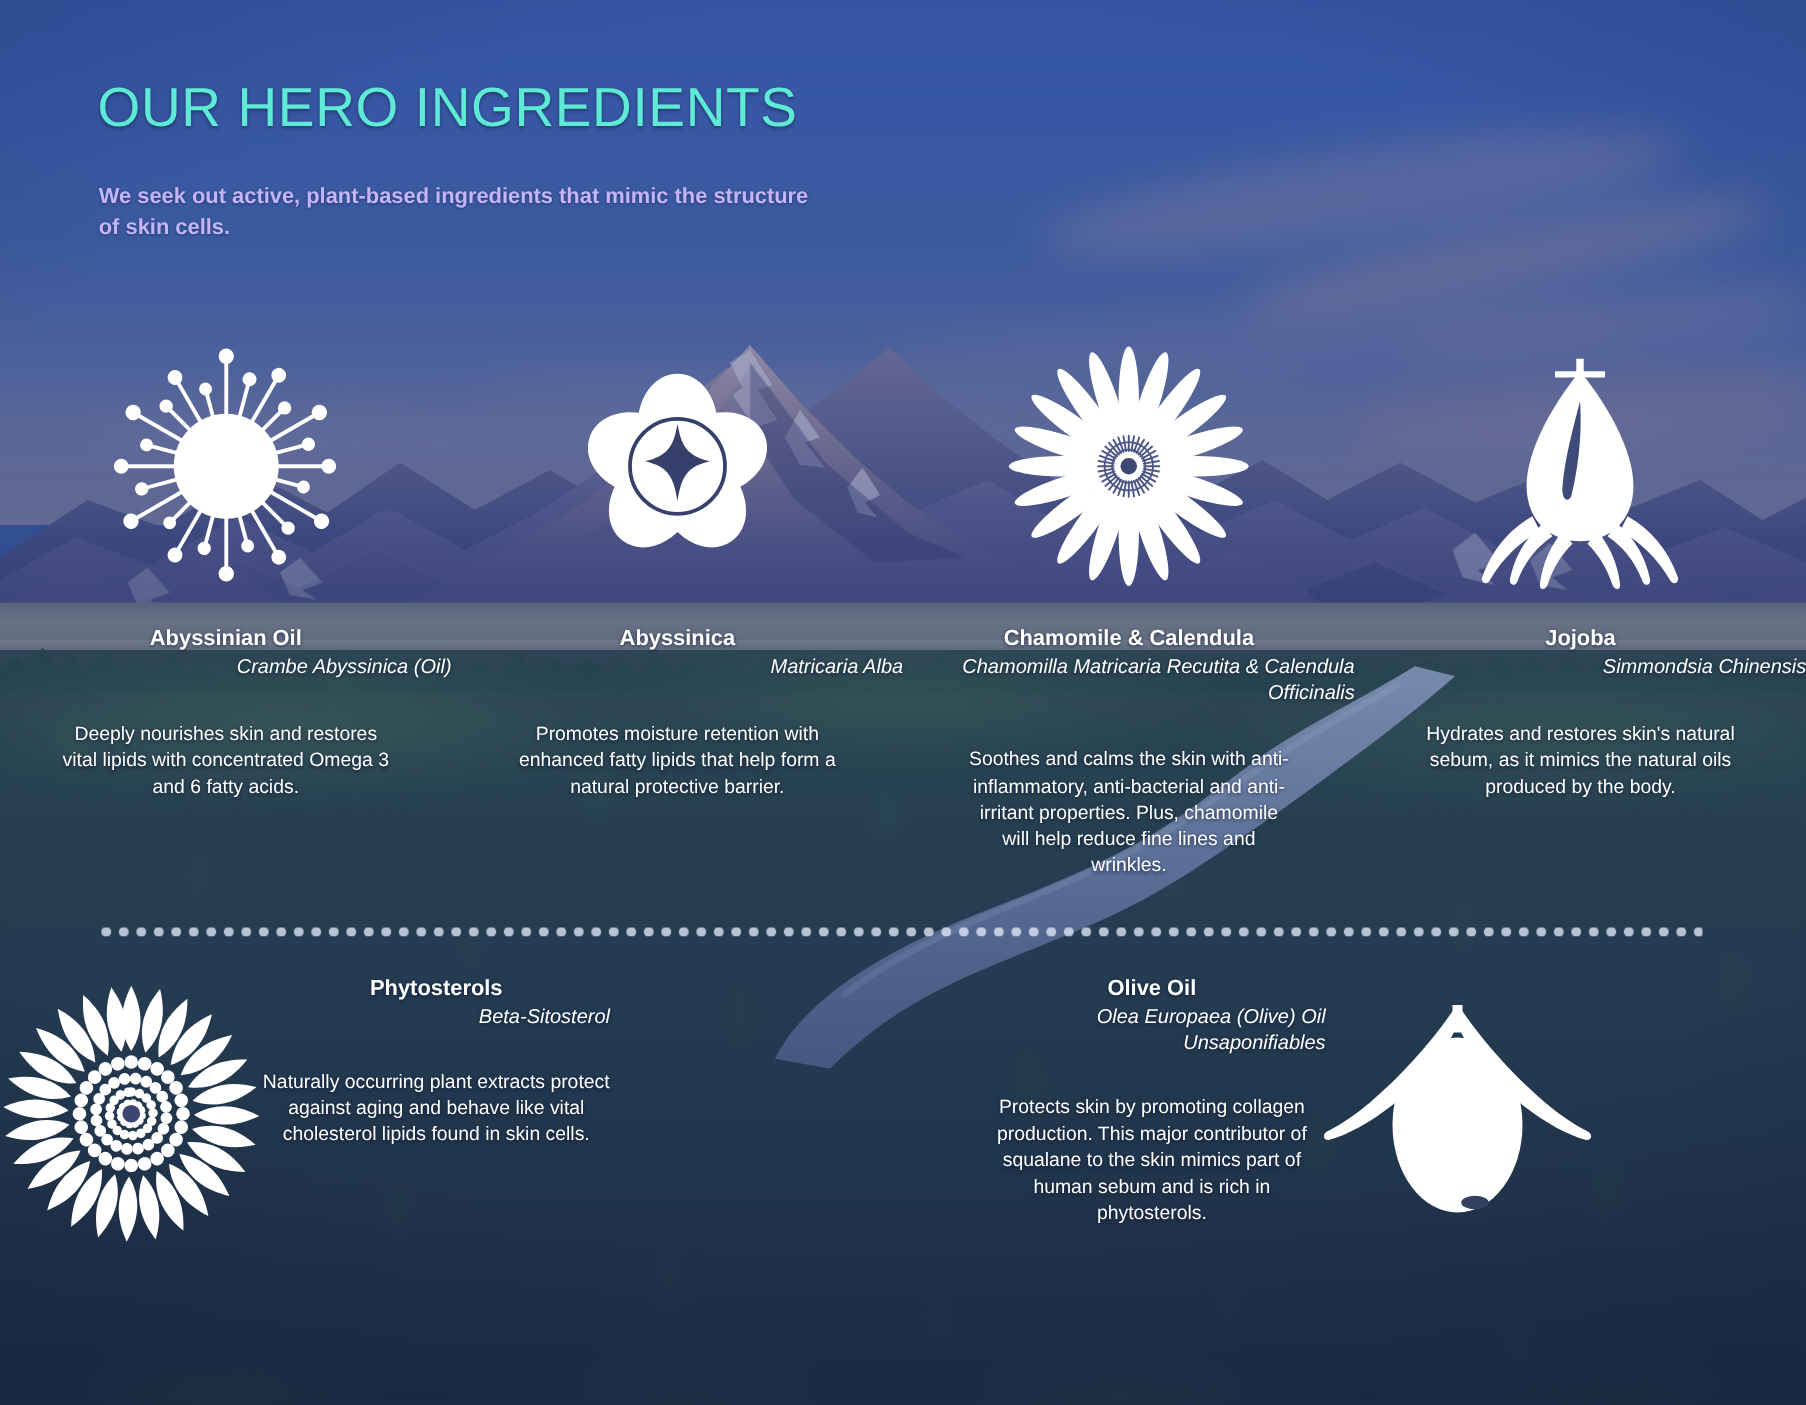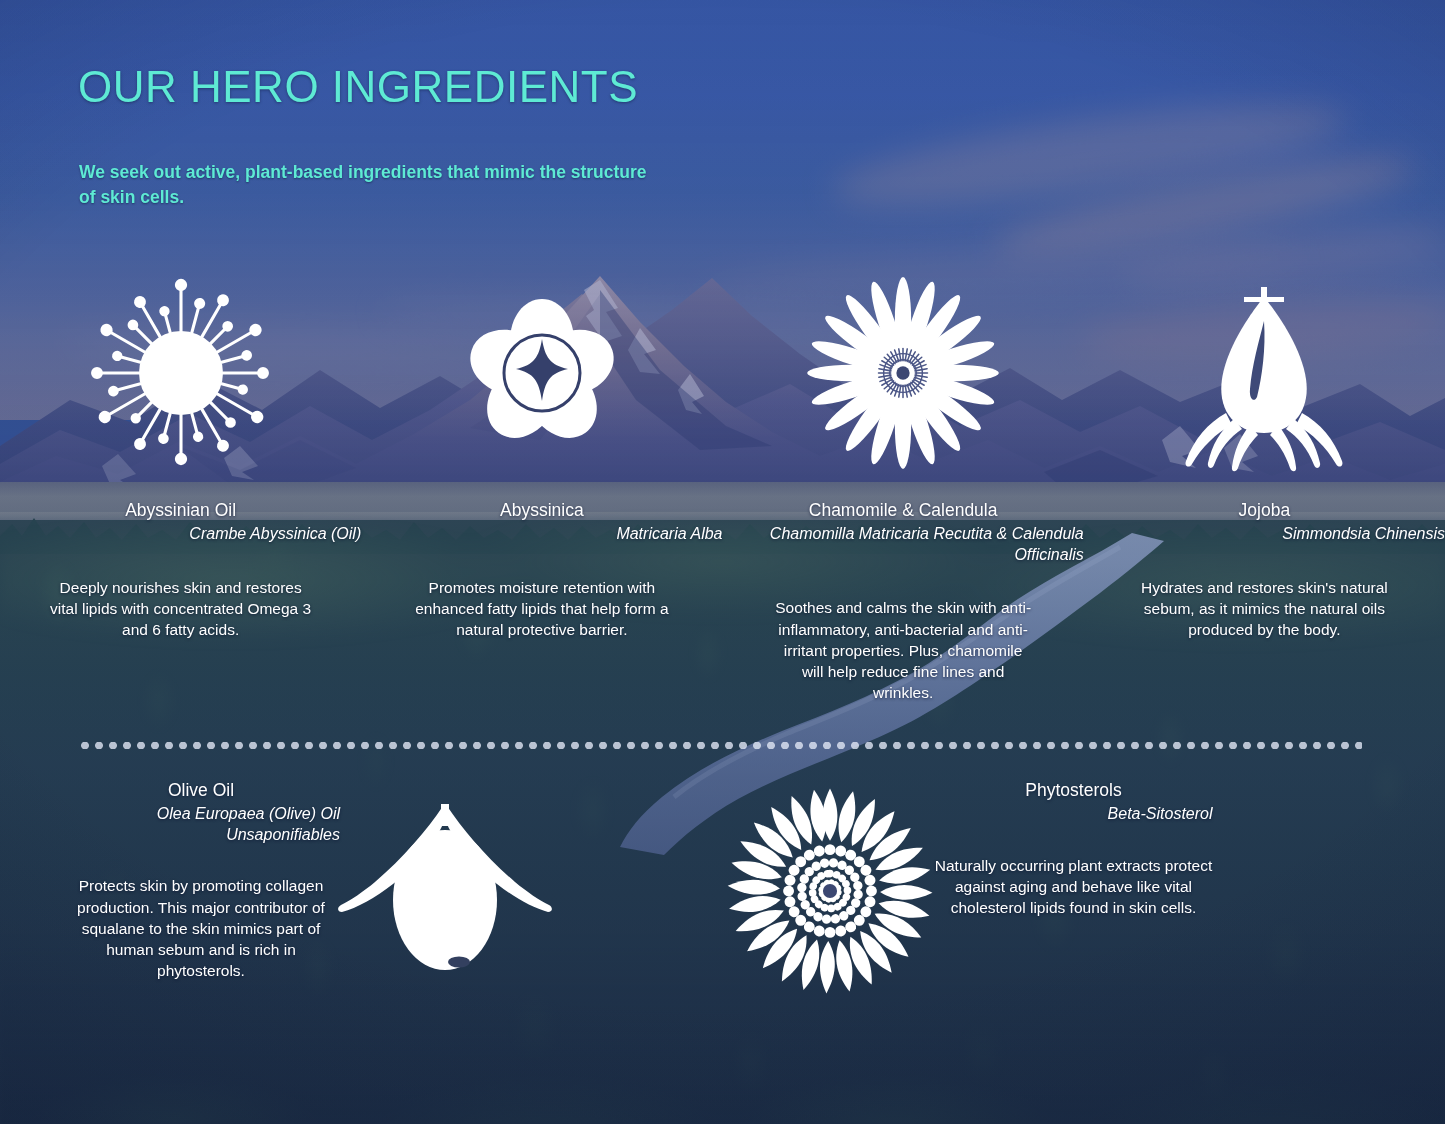--- a/index.html
+++ b/index.html
@@ -155,26 +155,26 @@
     position: absolute; left: 78px; top: 62px;
     font-size: 44px;
     font-weight: 300;
     letter-spacing: .5px;
     color: #5eead4;
     font-family: "Liberation Sans", sans-serif;
     text-shadow: 0 1px 3px rgba(10,20,50,.45);
     white-space: nowrap;
   }
   .subhead {
-    position: absolute; left: 79px; top: 160px;
+    position: absolute; left: 79px; top: 144px;
     width: 580px;
     font-size: 17.5px;
     font-weight: bold;
     line-height: 1.42;
-    color: #5eead4;
+    color: #c4b5fd;
     text-shadow: 0 1px 2px rgba(10,20,50,.5);
   }
 
   
   .row { position: absolute; left: 0; right: 0; display: flex; }
   .row-top    { top: 268px; height: 450px; }
   .row-bottom { top: 780px; height: 310px; }
 
   .cell {
     position: relative;
@@ -185,21 +185,21 @@
   }
 
   .icon-wrap {
     width: 210px; height: 210px;
     display: flex; align-items: center; justify-content: center;
   }
   .icon-wrap svg { display:block; overflow: visible; }
 
   .names { text-align: center; margin-top: 22px; width: 100%; }
   .ing-name {
-    font-size: 17.5px; font-weight: normal; color: #fff;
+    font-size: 17.5px; font-weight: bold; color: #fff;
     text-shadow: 0 1px 3px rgba(8,16,44,.65);
     line-height: 1.25;
   }
   .ing-latin {
     font-size: 16px; font-style: italic; color: #fff;
     text-shadow: 0 1px 3px rgba(8,16,44,.65);
     line-height: 1.3; margin-top: 2px; text-align: right;
   }
   .ing-desc {
     margin-top: 32px;
@@ -710,20 +710,348 @@
           <div class="ing-latin">Simmondsia Chinensis</div>
         </div>
         <div class="ing-desc">Hydrates and restores skin's natural sebum, as it mimics the natural oils produced by the body.</div>
       </div>
     </div>
 
     <div class="divider"></div>
 
     <div class="row row-bottom">
 
+      <div class="cell cell-phyto">
+        <div class="icon-wrap">
+          <svg width="218" height="218" viewBox="0 0 200 200">
+
+            <g fill="#fff">
+              <g transform="rotate(0 100 100)">  
+                  <path d="M100,6 C108,22 110,38 100,54 C90,38 92,22 100,6 Z"></path>
+                </g>
+              <g transform="rotate(13 100 100)"> 
+                  <path d="M100,6 C108,22 110,38 100,54 C90,38 92,22 100,6 Z"></path>
+                </g>
+              <g transform="rotate(26 100 100)"> 
+                  <path d="M100,6 C108,22 110,38 100,54 C90,38 92,22 100,6 Z"></path>
+                </g>
+              <g transform="rotate(39 100 100)"> 
+                  <path d="M100,6 C108,22 110,38 100,54 C90,38 92,22 100,6 Z"></path>
+                </g>
+              <g transform="rotate(52 100 100)"> 
+                  <path d="M100,6 C108,22 110,38 100,54 C90,38 92,22 100,6 Z"></path>
+                </g>
+              <g transform="rotate(65 100 100)"> 
+                  <path d="M100,6 C108,22 110,38 100,54 C90,38 92,22 100,6 Z"></path>
+                </g>
+              <g transform="rotate(78 100 100)"> 
+                  <path d="M100,6 C108,22 110,38 100,54 C90,38 92,22 100,6 Z"></path>
+                </g>
+              <g transform="rotate(91 100 100)"> 
+                  <path d="M100,6 C108,22 110,38 100,54 C90,38 92,22 100,6 Z"></path>
+                </g>
+              <g transform="rotate(104 100 100)">
+                  <path d="M100,6 C108,22 110,38 100,54 C90,38 92,22 100,6 Z"></path>
+                </g>
+              <g transform="rotate(117 100 100)">
+                  <path d="M100,6 C108,22 110,38 100,54 C90,38 92,22 100,6 Z"></path>
+                </g>
+              <g transform="rotate(130 100 100)">
+                  <path d="M100,6 C108,22 110,38 100,54 C90,38 92,22 100,6 Z"></path>
+                </g>
+              <g transform="rotate(143 100 100)">
+                  <path d="M100,6 C108,22 110,38 100,54 C90,38 92,22 100,6 Z"></path>
+                </g>
+              <g transform="rotate(156 100 100)">
+                  <path d="M100,6 C108,22 110,38 100,54 C90,38 92,22 100,6 Z"></path>
+                </g>
+              <g transform="rotate(169 100 100)">
+                  <path d="M100,6 C108,22 110,38 100,54 C90,38 92,22 100,6 Z"></path>
+                </g>
+              <g transform="rotate(182 100 100)">
+                  <path d="M100,6 C108,22 110,38 100,54 C90,38 92,22 100,6 Z"></path>
+                </g>
+              <g transform="rotate(195 100 100)">
+                  <path d="M100,6 C108,22 110,38 100,54 C90,38 92,22 100,6 Z"></path>
+                </g>
+              <g transform="rotate(208 100 100)">
+                  <path d="M100,6 C108,22 110,38 100,54 C90,38 92,22 100,6 Z"></path>
+                </g>
+              <g transform="rotate(221 100 100)">
+                  <path d="M100,6 C108,22 110,38 100,54 C90,38 92,22 100,6 Z"></path>
+                </g>
+              <g transform="rotate(234 100 100)">
+                  <path d="M100,6 C108,22 110,38 100,54 C90,38 92,22 100,6 Z"></path>
+                </g>
+              <g transform="rotate(247 100 100)">
+                  <path d="M100,6 C108,22 110,38 100,54 C90,38 92,22 100,6 Z"></path>
+                </g>
+              <g transform="rotate(260 100 100)">
+                  <path d="M100,6 C108,22 110,38 100,54 C90,38 92,22 100,6 Z"></path>
+                </g>
+              <g transform="rotate(273 100 100)">
+                  <path d="M100,6 C108,22 110,38 100,54 C90,38 92,22 100,6 Z"></path>
+                </g>
+              <g transform="rotate(286 100 100)">
+                  <path d="M100,6 C108,22 110,38 100,54 C90,38 92,22 100,6 Z"></path>
+                </g>
+              <g transform="rotate(299 100 100)">
+                  <path d="M100,6 C108,22 110,38 100,54 C90,38 92,22 100,6 Z"></path>
+                </g>
+              <g transform="rotate(312 100 100)">
+                  <path d="M100,6 C108,22 110,38 100,54 C90,38 92,22 100,6 Z"></path>
+                </g>
+              <g transform="rotate(325 100 100)">
+                  <path d="M100,6 C108,22 110,38 100,54 C90,38 92,22 100,6 Z"></path>
+                </g>
+              <g transform="rotate(338 100 100)">
+                  <path d="M100,6 C108,22 110,38 100,54 C90,38 92,22 100,6 Z"></path>
+                </g>
+              <g transform="rotate(351 100 100)">
+                  <path d="M100,6 C108,22 110,38 100,54 C90,38 92,22 100,6 Z"></path>
+                </g>
+            </g>
+
+            <g fill="#fff" id="phyllo">
+
+              <g transform="rotate(0 100 100)">  
+                  <circle cx="100" cy="62" r="5"></circle>
+                </g>
+              <g transform="rotate(15 100 100)"> 
+                  <circle cx="100" cy="62" r="5"></circle>
+                </g>
+              <g transform="rotate(30 100 100)"> 
+                  <circle cx="100" cy="62" r="5"></circle>
+                </g>
+              <g transform="rotate(45 100 100)"> 
+                  <circle cx="100" cy="62" r="5"></circle>
+                </g>
+              <g transform="rotate(60 100 100)"> 
+                  <circle cx="100" cy="62" r="5"></circle>
+                </g>
+              <g transform="rotate(75 100 100)"> 
+                  <circle cx="100" cy="62" r="5"></circle>
+                </g>
+              <g transform="rotate(90 100 100)"> 
+                  <circle cx="100" cy="62" r="5"></circle>
+                </g>
+              <g transform="rotate(105 100 100)">
+                  <circle cx="100" cy="62" r="5"></circle>
+                </g>
+              <g transform="rotate(120 100 100)">
+                  <circle cx="100" cy="62" r="5"></circle>
+                </g>
+              <g transform="rotate(135 100 100)">
+                  <circle cx="100" cy="62" r="5"></circle>
+                </g>
+              <g transform="rotate(150 100 100)">
+                  <circle cx="100" cy="62" r="5"></circle>
+                </g>
+              <g transform="rotate(165 100 100)">
+                  <circle cx="100" cy="62" r="5"></circle>
+                </g>
+              <g transform="rotate(180 100 100)">
+                  <circle cx="100" cy="62" r="5"></circle>
+                </g>
+              <g transform="rotate(195 100 100)">
+                  <circle cx="100" cy="62" r="5"></circle>
+                </g>
+              <g transform="rotate(210 100 100)">
+                  <circle cx="100" cy="62" r="5"></circle>
+                </g>
+              <g transform="rotate(225 100 100)">
+                  <circle cx="100" cy="62" r="5"></circle>
+                </g>
+              <g transform="rotate(240 100 100)">
+                  <circle cx="100" cy="62" r="5"></circle>
+                </g>
+              <g transform="rotate(255 100 100)">
+                  <circle cx="100" cy="62" r="5"></circle>
+                </g>
+              <g transform="rotate(270 100 100)">
+                  <circle cx="100" cy="62" r="5"></circle>
+                </g>
+              <g transform="rotate(285 100 100)">
+                  <circle cx="100" cy="62" r="5"></circle>
+                </g>
+              <g transform="rotate(300 100 100)">
+                  <circle cx="100" cy="62" r="5"></circle>
+                </g>
+              <g transform="rotate(315 100 100)">
+                  <circle cx="100" cy="62" r="5"></circle>
+                </g>
+              <g transform="rotate(330 100 100)">
+                  <circle cx="100" cy="62" r="5"></circle>
+                </g>
+              <g transform="rotate(345 100 100)">
+                  <circle cx="100" cy="62" r="5"></circle>
+                </g>
+
+              <g transform="rotate(7 100 100)">  
+                  <circle cx="100" cy="74" r="4.3"></circle>
+                </g>
+              <g transform="rotate(25 100 100)"> 
+                  <circle cx="100" cy="74" r="4.3"></circle>
+                </g>
+              <g transform="rotate(43 100 100)"> 
+                  <circle cx="100" cy="74" r="4.3"></circle>
+                </g>
+              <g transform="rotate(61 100 100)"> 
+                  <circle cx="100" cy="74" r="4.3"></circle>
+                </g>
+              <g transform="rotate(79 100 100)"> 
+                  <circle cx="100" cy="74" r="4.3"></circle>
+                </g>
+              <g transform="rotate(97 100 100)"> 
+                  <circle cx="100" cy="74" r="4.3"></circle>
+                </g>
+              <g transform="rotate(115 100 100)">
+                  <circle cx="100" cy="74" r="4.3"></circle>
+                </g>
+              <g transform="rotate(133 100 100)">
+                  <circle cx="100" cy="74" r="4.3"></circle>
+                </g>
+              <g transform="rotate(151 100 100)">
+                  <circle cx="100" cy="74" r="4.3"></circle>
+                </g>
+              <g transform="rotate(169 100 100)">
+                  <circle cx="100" cy="74" r="4.3"></circle>
+                </g>
+              <g transform="rotate(187 100 100)">
+                  <circle cx="100" cy="74" r="4.3"></circle>
+                </g>
+              <g transform="rotate(205 100 100)">
+                  <circle cx="100" cy="74" r="4.3"></circle>
+                </g>
+              <g transform="rotate(223 100 100)">
+                  <circle cx="100" cy="74" r="4.3"></circle>
+                </g>
+              <g transform="rotate(241 100 100)">
+                  <circle cx="100" cy="74" r="4.3"></circle>
+                </g>
+              <g transform="rotate(259 100 100)">
+                  <circle cx="100" cy="74" r="4.3"></circle>
+                </g>
+              <g transform="rotate(277 100 100)">
+                  <circle cx="100" cy="74" r="4.3"></circle>
+                </g>
+              <g transform="rotate(295 100 100)">
+                  <circle cx="100" cy="74" r="4.3"></circle>
+                </g>
+              <g transform="rotate(313 100 100)">
+                  <circle cx="100" cy="74" r="4.3"></circle>
+                </g>
+              <g transform="rotate(331 100 100)">
+                  <circle cx="100" cy="74" r="4.3"></circle>
+                </g>
+              <g transform="rotate(349 100 100)">
+                  <circle cx="100" cy="74" r="4.3"></circle>
+                </g>
+
+              <g transform="rotate(0 100 100)">  
+                  <circle cx="100" cy="84" r="3.5"></circle>
+                </g>
+              <g transform="rotate(22 100 100)"> 
+                  <circle cx="100" cy="84" r="3.5"></circle>
+                </g>
+              <g transform="rotate(44 100 100)"> 
+                  <circle cx="100" cy="84" r="3.5"></circle>
+                </g>
+              <g transform="rotate(66 100 100)"> 
+                  <circle cx="100" cy="84" r="3.5"></circle>
+                </g>
+              <g transform="rotate(88 100 100)"> 
+                  <circle cx="100" cy="84" r="3.5"></circle>
+                </g>
+              <g transform="rotate(110 100 100)">
+                  <circle cx="100" cy="84" r="3.5"></circle>
+                </g>
+              <g transform="rotate(132 100 100)">
+                  <circle cx="100" cy="84" r="3.5"></circle>
+                </g>
+              <g transform="rotate(154 100 100)">
+                  <circle cx="100" cy="84" r="3.5"></circle>
+                </g>
+              <g transform="rotate(176 100 100)">
+                  <circle cx="100" cy="84" r="3.5"></circle>
+                </g>
+              <g transform="rotate(198 100 100)">
+                  <circle cx="100" cy="84" r="3.5"></circle>
+                </g>
+              <g transform="rotate(220 100 100)">
+                  <circle cx="100" cy="84" r="3.5"></circle>
+                </g>
+              <g transform="rotate(242 100 100)">
+                  <circle cx="100" cy="84" r="3.5"></circle>
+                </g>
+              <g transform="rotate(264 100 100)">
+                  <circle cx="100" cy="84" r="3.5"></circle>
+                </g>
+              <g transform="rotate(286 100 100)">
+                  <circle cx="100" cy="84" r="3.5"></circle>
+                </g>
+              <g transform="rotate(308 100 100)">
+                  <circle cx="100" cy="84" r="3.5"></circle>
+                </g>
+              <g transform="rotate(330 100 100)">
+                  <circle cx="100" cy="84" r="3.5"></circle>
+                </g>
+              <g transform="rotate(352 100 100)">
+                  <circle cx="100" cy="84" r="3.5"></circle>
+                </g>
+
+              <g transform="rotate(10 100 100)"> 
+                  <circle cx="100" cy="92" r="2.8"></circle>
+                </g>
+              <g transform="rotate(40 100 100)"> 
+                  <circle cx="100" cy="92" r="2.8"></circle>
+                </g>
+              <g transform="rotate(70 100 100)"> 
+                  <circle cx="100" cy="92" r="2.8"></circle>
+                </g>
+              <g transform="rotate(100 100 100)">
+                  <circle cx="100" cy="92" r="2.8"></circle>
+                </g>
+              <g transform="rotate(130 100 100)">
+                  <circle cx="100" cy="92" r="2.8"></circle>
+                </g>
+              <g transform="rotate(160 100 100)">
+                  <circle cx="100" cy="92" r="2.8"></circle>
+                </g>
+              <g transform="rotate(190 100 100)">
+                  <circle cx="100" cy="92" r="2.8"></circle>
+                </g>
+              <g transform="rotate(220 100 100)">
+                  <circle cx="100" cy="92" r="2.8"></circle>
+                </g>
+              <g transform="rotate(250 100 100)">
+                  <circle cx="100" cy="92" r="2.8"></circle>
+                </g>
+              <g transform="rotate(280 100 100)">
+                  <circle cx="100" cy="92" r="2.8"></circle>
+                </g>
+              <g transform="rotate(310 100 100)">
+                  <circle cx="100" cy="92" r="2.8"></circle>
+                </g>
+              <g transform="rotate(340 100 100)">
+                  <circle cx="100" cy="92" r="2.8"></circle>
+                </g>
+            </g>
+            <circle cx="100" cy="100" r="6.5" fill="#3b4771"></circle>
+          </svg>
+        </div>
+        <div class="b-text">
+          <div class="names" style="margin-top:0;">
+            <div class="ing-name">Phytosterols</div>
+            <div class="ing-latin">Beta-Sitosterol</div>
+          </div>
+          <div class="ing-desc">Naturally occurring plant extracts protect against aging and behave like vital cholesterol lipids found in skin cells.</div>
+        </div>
+      </div>
+
       <div class="cell cell-olive">
         <div class="b-text">
           <div class="names" style="margin-top:0;">
             <div class="ing-name">Olive Oil</div>
             <div class="ing-latin">Olea Europaea (Olive) Oil Unsaponifiables</div>
           </div>
           <div class="ing-desc">Protects skin by promoting collagen production. This major contributor of squalane to the skin mimics part of human sebum and is rich in phytosterols.</div>
         </div>
         <div class="icon-wrap">
           <svg width="220" height="190" viewBox="0 0 220 190">
@@ -735,344 +1063,16 @@
                      C198,112 180,102 162,88 C136,68 116,42 108,18 Z" fill="#fff"></path>
 
             <path d="M106,8 L114,8 L114,30 L106,30 Z" fill="#fff"></path>
 
             <ellipse cx="110" cy="104" rx="52" ry="70" fill="#fff"></ellipse>
 
             <ellipse cx="124" cy="166" rx="11" ry="5.5" fill="#33405f"></ellipse>
           </svg>
         </div>
       </div>
-
-      <div class="cell cell-phyto">
-        <div class="icon-wrap">
-          <svg width="218" height="218" viewBox="0 0 200 200">
-
-            <g fill="#fff">
-              <g transform="rotate(0 100 100)">  
-                  <path d="M100,6 C108,22 110,38 100,54 C90,38 92,22 100,6 Z"></path>
-                </g>
-              <g transform="rotate(13 100 100)"> 
-                  <path d="M100,6 C108,22 110,38 100,54 C90,38 92,22 100,6 Z"></path>
-                </g>
-              <g transform="rotate(26 100 100)"> 
-                  <path d="M100,6 C108,22 110,38 100,54 C90,38 92,22 100,6 Z"></path>
-                </g>
-              <g transform="rotate(39 100 100)"> 
-                  <path d="M100,6 C108,22 110,38 100,54 C90,38 92,22 100,6 Z"></path>
-                </g>
-              <g transform="rotate(52 100 100)"> 
-                  <path d="M100,6 C108,22 110,38 100,54 C90,38 92,22 100,6 Z"></path>
-                </g>
-              <g transform="rotate(65 100 100)"> 
-                  <path d="M100,6 C108,22 110,38 100,54 C90,38 92,22 100,6 Z"></path>
-                </g>
-              <g transform="rotate(78 100 100)"> 
-                  <path d="M100,6 C108,22 110,38 100,54 C90,38 92,22 100,6 Z"></path>
-                </g>
-              <g transform="rotate(91 100 100)"> 
-                  <path d="M100,6 C108,22 110,38 100,54 C90,38 92,22 100,6 Z"></path>
-                </g>
-              <g transform="rotate(104 100 100)">
-                  <path d="M100,6 C108,22 110,38 100,54 C90,38 92,22 100,6 Z"></path>
-                </g>
-              <g transform="rotate(117 100 100)">
-                  <path d="M100,6 C108,22 110,38 100,54 C90,38 92,22 100,6 Z"></path>
-                </g>
-              <g transform="rotate(130 100 100)">
-                  <path d="M100,6 C108,22 110,38 100,54 C90,38 92,22 100,6 Z"></path>
-                </g>
-              <g transform="rotate(143 100 100)">
-                  <path d="M100,6 C108,22 110,38 100,54 C90,38 92,22 100,6 Z"></path>
-                </g>
-              <g transform="rotate(156 100 100)">
-                  <path d="M100,6 C108,22 110,38 100,54 C90,38 92,22 100,6 Z"></path>
-                </g>
-              <g transform="rotate(169 100 100)">
-                  <path d="M100,6 C108,22 110,38 100,54 C90,38 92,22 100,6 Z"></path>
-                </g>
-              <g transform="rotate(182 100 100)">
-                  <path d="M100,6 C108,22 110,38 100,54 C90,38 92,22 100,6 Z"></path>
-                </g>
-              <g transform="rotate(195 100 100)">
-                  <path d="M100,6 C108,22 110,38 100,54 C90,38 92,22 100,6 Z"></path>
-                </g>
-              <g transform="rotate(208 100 100)">
-                  <path d="M100,6 C108,22 110,38 100,54 C90,38 92,22 100,6 Z"></path>
-                </g>
-              <g transform="rotate(221 100 100)">
-                  <path d="M100,6 C108,22 110,38 100,54 C90,38 92,22 100,6 Z"></path>
-                </g>
-              <g transform="rotate(234 100 100)">
-                  <path d="M100,6 C108,22 110,38 100,54 C90,38 92,22 100,6 Z"></path>
-                </g>
-              <g transform="rotate(247 100 100)">
-                  <path d="M100,6 C108,22 110,38 100,54 C90,38 92,22 100,6 Z"></path>
-                </g>
-              <g transform="rotate(260 100 100)">
-                  <path d="M100,6 C108,22 110,38 100,54 C90,38 92,22 100,6 Z"></path>
-                </g>
-              <g transform="rotate(273 100 100)">
-                  <path d="M100,6 C108,22 110,38 100,54 C90,38 92,22 100,6 Z"></path>
-                </g>
-              <g transform="rotate(286 100 100)">
-                  <path d="M100,6 C108,22 110,38 100,54 C90,38 92,22 100,6 Z"></path>
-                </g>
-              <g transform="rotate(299 100 100)">
-                  <path d="M100,6 C108,22 110,38 100,54 C90,38 92,22 100,6 Z"></path>
-                </g>
-              <g transform="rotate(312 100 100)">
-                  <path d="M100,6 C108,22 110,38 100,54 C90,38 92,22 100,6 Z"></path>
-                </g>
-              <g transform="rotate(325 100 100)">
-                  <path d="M100,6 C108,22 110,38 100,54 C90,38 92,22 100,6 Z"></path>
-                </g>
-              <g transform="rotate(338 100 100)">
-                  <path d="M100,6 C108,22 110,38 100,54 C90,38 92,22 100,6 Z"></path>
-                </g>
-              <g transform="rotate(351 100 100)">
-                  <path d="M100,6 C108,22 110,38 100,54 C90,38 92,22 100,6 Z"></path>
-                </g>
-            </g>
-
-            <g fill="#fff" id="phyllo">
-
-              <g transform="rotate(0 100 100)">  
-                  <circle cx="100" cy="62" r="5"></circle>
-                </g>
-              <g transform="rotate(15 100 100)"> 
-                  <circle cx="100" cy="62" r="5"></circle>
-                </g>
-              <g transform="rotate(30 100 100)"> 
-                  <circle cx="100" cy="62" r="5"></circle>
-                </g>
-              <g transform="rotate(45 100 100)"> 
-                  <circle cx="100" cy="62" r="5"></circle>
-                </g>
-              <g transform="rotate(60 100 100)"> 
-                  <circle cx="100" cy="62" r="5"></circle>
-                </g>
-              <g transform="rotate(75 100 100)"> 
-                  <circle cx="100" cy="62" r="5"></circle>
-                </g>
-              <g transform="rotate(90 100 100)"> 
-                  <circle cx="100" cy="62" r="5"></circle>
-                </g>
-              <g transform="rotate(105 100 100)">
-                  <circle cx="100" cy="62" r="5"></circle>
-                </g>
-              <g transform="rotate(120 100 100)">
-                  <circle cx="100" cy="62" r="5"></circle>
-                </g>
-              <g transform="rotate(135 100 100)">
-                  <circle cx="100" cy="62" r="5"></circle>
-                </g>
-              <g transform="rotate(150 100 100)">
-                  <circle cx="100" cy="62" r="5"></circle>
-                </g>
-              <g transform="rotate(165 100 100)">
-                  <circle cx="100" cy="62" r="5"></circle>
-                </g>
-              <g transform="rotate(180 100 100)">
-                  <circle cx="100" cy="62" r="5"></circle>
-                </g>
-              <g transform="rotate(195 100 100)">
-                  <circle cx="100" cy="62" r="5"></circle>
-                </g>
-              <g transform="rotate(210 100 100)">
-                  <circle cx="100" cy="62" r="5"></circle>
-                </g>
-              <g transform="rotate(225 100 100)">
-                  <circle cx="100" cy="62" r="5"></circle>
-                </g>
-              <g transform="rotate(240 100 100)">
-                  <circle cx="100" cy="62" r="5"></circle>
-                </g>
-              <g transform="rotate(255 100 100)">
-                  <circle cx="100" cy="62" r="5"></circle>
-                </g>
-              <g transform="rotate(270 100 100)">
-                  <circle cx="100" cy="62" r="5"></circle>
-                </g>
-              <g transform="rotate(285 100 100)">
-                  <circle cx="100" cy="62" r="5"></circle>
-                </g>
-              <g transform="rotate(300 100 100)">
-                  <circle cx="100" cy="62" r="5"></circle>
-                </g>
-              <g transform="rotate(315 100 100)">
-                  <circle cx="100" cy="62" r="5"></circle>
-                </g>
-              <g transform="rotate(330 100 100)">
-                  <circle cx="100" cy="62" r="5"></circle>
-                </g>
-              <g transform="rotate(345 100 100)">
-                  <circle cx="100" cy="62" r="5"></circle>
-                </g>
-
-              <g transform="rotate(7 100 100)">  
-                  <circle cx="100" cy="74" r="4.3"></circle>
-                </g>
-              <g transform="rotate(25 100 100)"> 
-                  <circle cx="100" cy="74" r="4.3"></circle>
-                </g>
-              <g transform="rotate(43 100 100)"> 
-                  <circle cx="100" cy="74" r="4.3"></circle>
-                </g>
-              <g transform="rotate(61 100 100)"> 
-                  <circle cx="100" cy="74" r="4.3"></circle>
-                </g>
-              <g transform="rotate(79 100 100)"> 
-                  <circle cx="100" cy="74" r="4.3"></circle>
-                </g>
-              <g transform="rotate(97 100 100)"> 
-                  <circle cx="100" cy="74" r="4.3"></circle>
-                </g>
-              <g transform="rotate(115 100 100)">
-                  <circle cx="100" cy="74" r="4.3"></circle>
-                </g>
-              <g transform="rotate(133 100 100)">
-                  <circle cx="100" cy="74" r="4.3"></circle>
-                </g>
-              <g transform="rotate(151 100 100)">
-                  <circle cx="100" cy="74" r="4.3"></circle>
-                </g>
-              <g transform="rotate(169 100 100)">
-                  <circle cx="100" cy="74" r="4.3"></circle>
-                </g>
-              <g transform="rotate(187 100 100)">
-                  <circle cx="100" cy="74" r="4.3"></circle>
-                </g>
-              <g transform="rotate(205 100 100)">
-                  <circle cx="100" cy="74" r="4.3"></circle>
-                </g>
-              <g transform="rotate(223 100 100)">
-                  <circle cx="100" cy="74" r="4.3"></circle>
-                </g>
-              <g transform="rotate(241 100 100)">
-                  <circle cx="100" cy="74" r="4.3"></circle>
-                </g>
-              <g transform="rotate(259 100 100)">
-                  <circle cx="100" cy="74" r="4.3"></circle>
-                </g>
-              <g transform="rotate(277 100 100)">
-                  <circle cx="100" cy="74" r="4.3"></circle>
-                </g>
-              <g transform="rotate(295 100 100)">
-                  <circle cx="100" cy="74" r="4.3"></circle>
-                </g>
-              <g transform="rotate(313 100 100)">
-                  <circle cx="100" cy="74" r="4.3"></circle>
-                </g>
-              <g transform="rotate(331 100 100)">
-                  <circle cx="100" cy="74" r="4.3"></circle>
-                </g>
-              <g transform="rotate(349 100 100)">
-                  <circle cx="100" cy="74" r="4.3"></circle>
-                </g>
-
-              <g transform="rotate(0 100 100)">  
-                  <circle cx="100" cy="84" r="3.5"></circle>
-                </g>
-              <g transform="rotate(22 100 100)"> 
-                  <circle cx="100" cy="84" r="3.5"></circle>
-                </g>
-              <g transform="rotate(44 100 100)"> 
-                  <circle cx="100" cy="84" r="3.5"></circle>
-                </g>
-              <g transform="rotate(66 100 100)"> 
-                  <circle cx="100" cy="84" r="3.5"></circle>
-                </g>
-              <g transform="rotate(88 100 100)"> 
-                  <circle cx="100" cy="84" r="3.5"></circle>
-                </g>
-              <g transform="rotate(110 100 100)">
-                  <circle cx="100" cy="84" r="3.5"></circle>
-                </g>
-              <g transform="rotate(132 100 100)">
-                  <circle cx="100" cy="84" r="3.5"></circle>
-                </g>
-              <g transform="rotate(154 100 100)">
-                  <circle cx="100" cy="84" r="3.5"></circle>
-                </g>
-              <g transform="rotate(176 100 100)">
-                  <circle cx="100" cy="84" r="3.5"></circle>
-                </g>
-              <g transform="rotate(198 100 100)">
-                  <circle cx="100" cy="84" r="3.5"></circle>
-                </g>
-              <g transform="rotate(220 100 100)">
-                  <circle cx="100" cy="84" r="3.5"></circle>
-                </g>
-              <g transform="rotate(242 100 100)">
-                  <circle cx="100" cy="84" r="3.5"></circle>
-                </g>
-              <g transform="rotate(264 100 100)">
-                  <circle cx="100" cy="84" r="3.5"></circle>
-                </g>
-              <g transform="rotate(286 100 100)">
-                  <circle cx="100" cy="84" r="3.5"></circle>
-                </g>
-              <g transform="rotate(308 100 100)">
-                  <circle cx="100" cy="84" r="3.5"></circle>
-                </g>
-              <g transform="rotate(330 100 100)">
-                  <circle cx="100" cy="84" r="3.5"></circle>
-                </g>
-              <g transform="rotate(352 100 100)">
-                  <circle cx="100" cy="84" r="3.5"></circle>
-                </g>
-
-              <g transform="rotate(10 100 100)"> 
-                  <circle cx="100" cy="92" r="2.8"></circle>
-                </g>
-              <g transform="rotate(40 100 100)"> 
-                  <circle cx="100" cy="92" r="2.8"></circle>
-                </g>
-              <g transform="rotate(70 100 100)"> 
-                  <circle cx="100" cy="92" r="2.8"></circle>
-                </g>
-              <g transform="rotate(100 100 100)">
-                  <circle cx="100" cy="92" r="2.8"></circle>
-                </g>
-              <g transform="rotate(130 100 100)">
-                  <circle cx="100" cy="92" r="2.8"></circle>
-                </g>
-              <g transform="rotate(160 100 100)">
-                  <circle cx="100" cy="92" r="2.8"></circle>
-                </g>
-              <g transform="rotate(190 100 100)">
-                  <circle cx="100" cy="92" r="2.8"></circle>
-                </g>
-              <g transform="rotate(220 100 100)">
-                  <circle cx="100" cy="92" r="2.8"></circle>
-                </g>
-              <g transform="rotate(250 100 100)">
-                  <circle cx="100" cy="92" r="2.8"></circle>
-                </g>
-              <g transform="rotate(280 100 100)">
-                  <circle cx="100" cy="92" r="2.8"></circle>
-                </g>
-              <g transform="rotate(310 100 100)">
-                  <circle cx="100" cy="92" r="2.8"></circle>
-                </g>
-              <g transform="rotate(340 100 100)">
-                  <circle cx="100" cy="92" r="2.8"></circle>
-                </g>
-            </g>
-            <circle cx="100" cy="100" r="6.5" fill="#3b4771"></circle>
-          </svg>
-        </div>
-        <div class="b-text">
-          <div class="names" style="margin-top:0;">
-            <div class="ing-name">Phytosterols</div>
-            <div class="ing-latin">Beta-Sitosterol</div>
-          </div>
-          <div class="ing-desc">Naturally occurring plant extracts protect against aging and behave like vital cholesterol lipids found in skin cells.</div>
-        </div>
-      </div>
     </div>
 
   </div>
 </div>
 
 </body></html>

